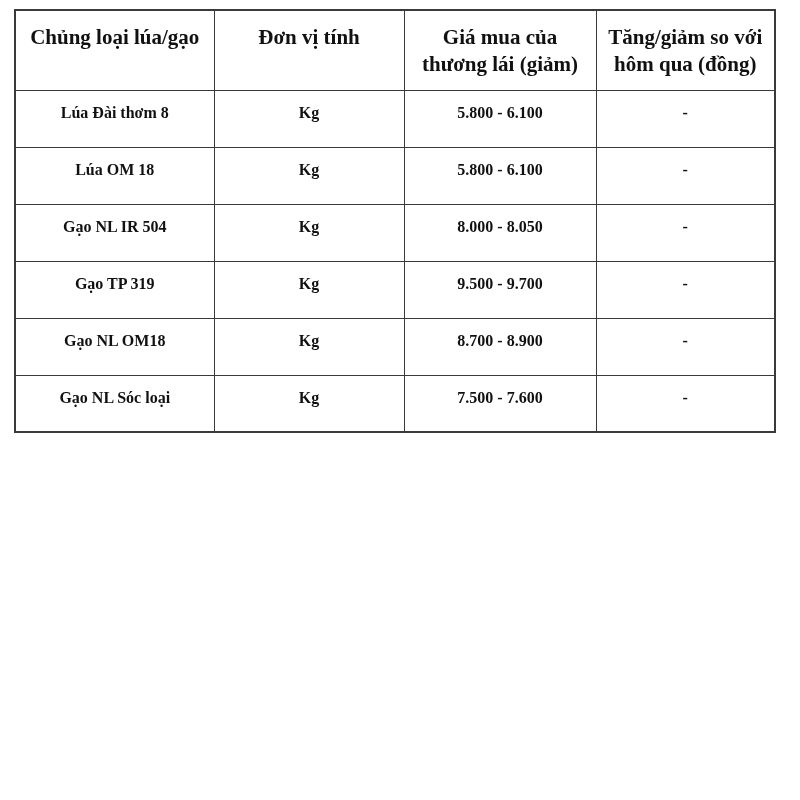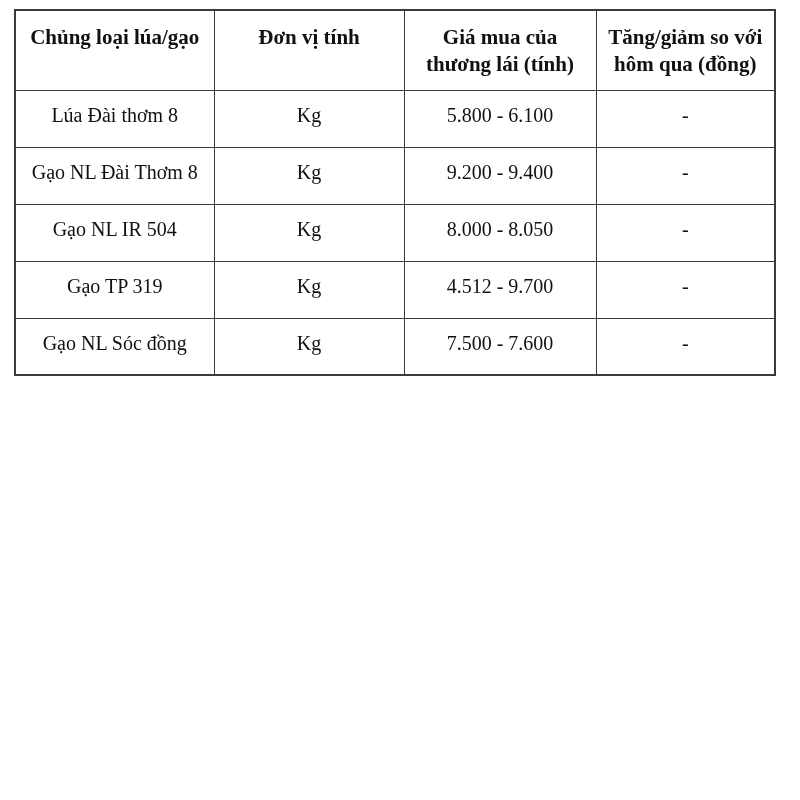--- a/index.html
+++ b/index.html
@@ -36,22 +36,22 @@
   }
   th {
     font-size: 21px;
     font-weight: bold;
     padding-top: 13px;
     height: 80px;
     white-space: pre-line;
     line-height: 1.28;
   }
   td {
-    font-size: 20px;
-    font-weight: normal;
+    font-size: 16px;
+    font-weight: bold;
     padding-top: 12px;
     line-height: 1.2;
   }
   tbody tr { height: 57px; }
   tbody tr:nth-child(n+8) { height: 49px; }
 </style>
 </head>
 <body>
 
 <div class="table-wrap">
@@ -60,51 +60,57 @@
       <col class="c1">
         <col class="c2">
         <col class="c3">
         <col class="c4">
     </colgroup>
     <thead>
       <tr>
         <th>Chủng loại lúa/gạo</th>
         <th>Đơn vị tính</th>
         <th>Giá mua của
-thương lái (tính)</th>
+thương lái (giảm)</th>
         <th>Tăng/giảm so với
 hôm qua (đồng)</th>
       </tr>
     </thead>
     <tbody>
       <tr>
         <td>Lúa Đài thơm 8</td>
         <td>Kg</td>
         <td>5.800 - 6.100</td>
         <td>-</td>
       </tr>
       <tr>
-        <td>Gạo NL Đài Thơm 8</td>
+        <td>Lúa OM 18</td>
         <td>Kg</td>
-        <td>9.200 - 9.400</td>
+        <td>5.800 - 6.100</td>
         <td>-</td>
       </tr>
       <tr>
         <td>Gạo NL IR 504</td>
         <td>Kg</td>
         <td>8.000 - 8.050</td>
         <td>-</td>
       </tr>
       <tr>
         <td>Gạo TP 319</td>
         <td>Kg</td>
-        <td>4.512 - 9.700</td>
+        <td>9.500 - 9.700</td>
         <td>-</td>
       </tr>
       <tr>
-        <td>Gạo NL Sóc đồng</td>
+        <td>Gạo NL OM18</td>
+        <td>Kg</td>
+        <td>8.700 - 8.900</td>
+        <td>-</td>
+      </tr>
+      <tr>
+        <td>Gạo NL Sóc loại</td>
         <td>Kg</td>
         <td>7.500 - 7.600</td>
         <td>-</td>
       </tr>
     </tbody>
   </table>
 </div>
 
 </body></html>

